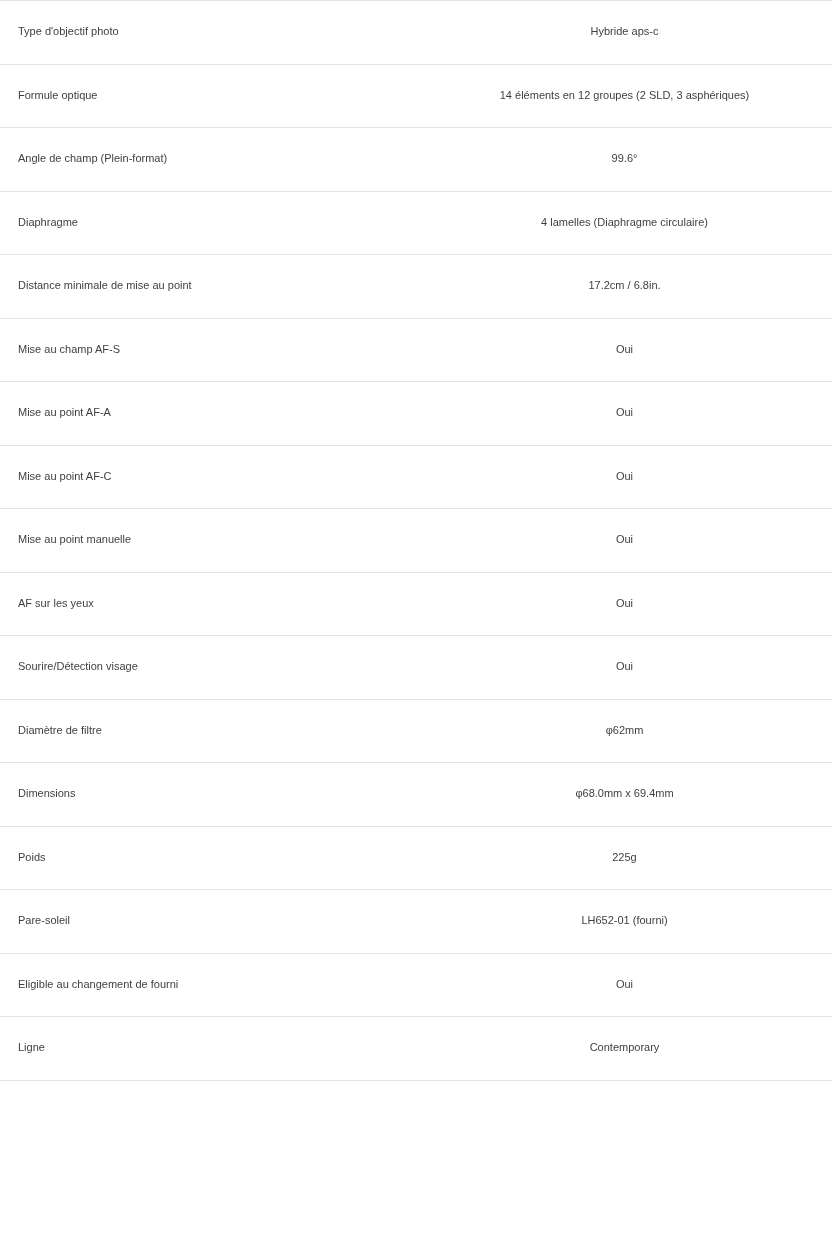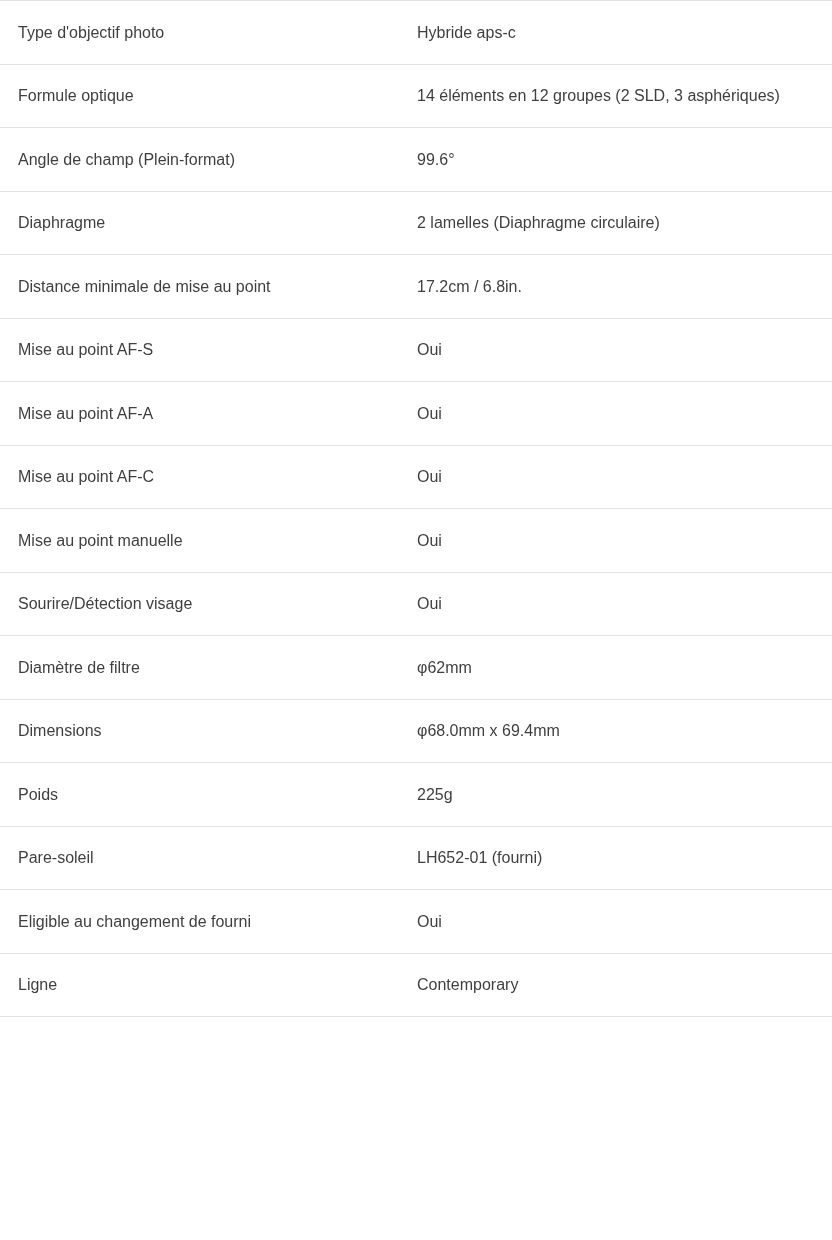--- a/index.html
+++ b/index.html
@@ -21,34 +21,35 @@
   }
   .spec-table tr {
     border-bottom: 1px solid #e2e2e2;
   }
   .spec-table tr:first-child {
     border-top: 1px solid #e2e2e2;
   }
   .spec-table td {
     padding: 0;
     vertical-align: middle;
-    font-size: 16px;
+    font-size: 11px;
     line-height: 1.45;
     color: #3f3f3f;
     font-weight: 400;
   }
   td.spec-label {
     width: 387px;
     padding-left: 18px;
     padding-right: 12px;
     height: 62.5px;
   }
   td.spec-value {
     padding-left: 0px;
     height: 62.5px;
+    text-align: center;
   }
 </style>
 </head>
 <body>
 
 <table class="spec-table">
   <tbody>
       <tr>
         <td class="spec-label">Type d'objectif photo</td>
         <td class="spec-value">Hybride aps-c</td>
@@ -56,40 +57,44 @@
       <tr>
         <td class="spec-label">Formule optique</td>
         <td class="spec-value">14 éléments en 12 groupes (2 SLD, 3 asphériques)</td>
       </tr>
       <tr>
         <td class="spec-label">Angle de champ (Plein-format)</td>
         <td class="spec-value">99.6°</td>
       </tr>
       <tr>
         <td class="spec-label">Diaphragme</td>
-        <td class="spec-value">2 lamelles (Diaphragme circulaire)</td>
+        <td class="spec-value">4 lamelles (Diaphragme circulaire)</td>
       </tr>
       <tr>
         <td class="spec-label">Distance minimale de mise au point</td>
         <td class="spec-value">17.2cm / 6.8in.</td>
       </tr>
       <tr>
-        <td class="spec-label">Mise au point AF-S</td>
+        <td class="spec-label">Mise au champ AF-S</td>
         <td class="spec-value">Oui</td>
       </tr>
       <tr>
         <td class="spec-label">Mise au point AF-A</td>
         <td class="spec-value">Oui</td>
       </tr>
       <tr>
         <td class="spec-label">Mise au point AF-C</td>
         <td class="spec-value">Oui</td>
       </tr>
       <tr>
         <td class="spec-label">Mise au point manuelle</td>
+        <td class="spec-value">Oui</td>
+      </tr>
+      <tr>
+        <td class="spec-label">AF sur les yeux</td>
         <td class="spec-value">Oui</td>
       </tr>
       <tr>
         <td class="spec-label">Sourire/Détection visage</td>
         <td class="spec-value">Oui</td>
       </tr>
       <tr>
         <td class="spec-label">Diamètre de filtre</td>
         <td class="spec-value">φ62mm</td>
       </tr>

